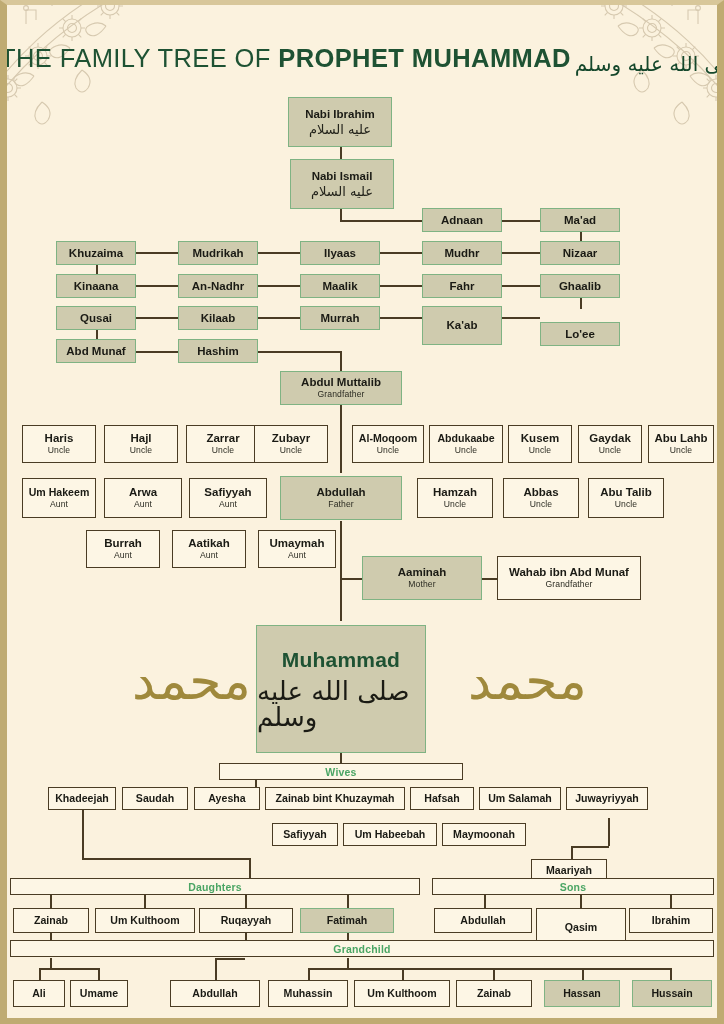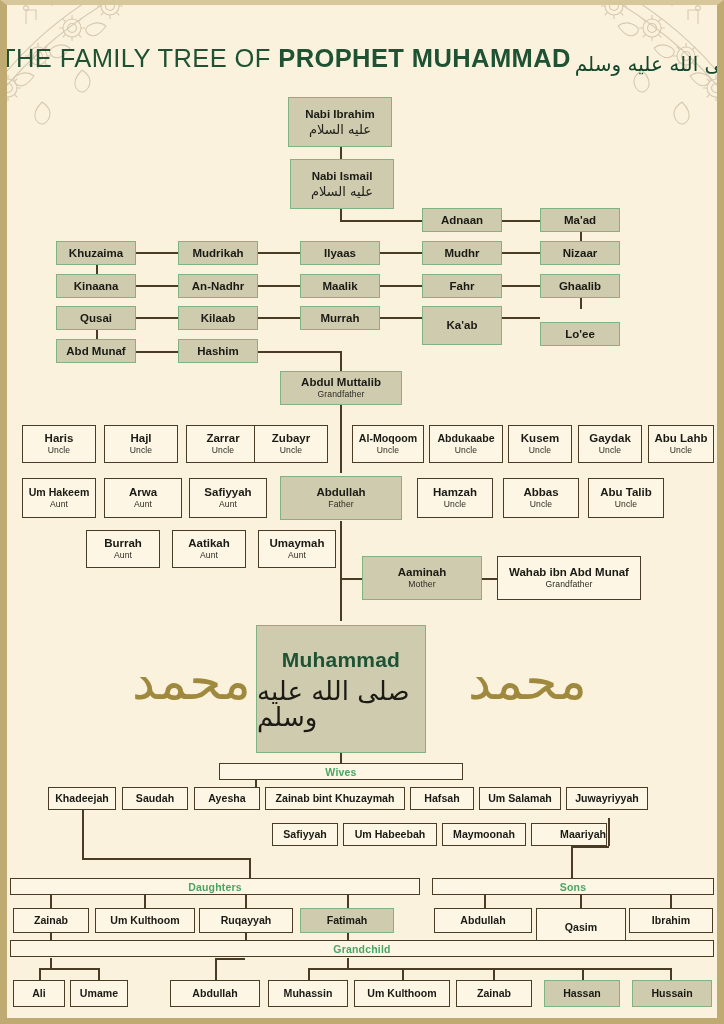--- a/index.html
+++ b/index.html
@@ -434,21 +434,21 @@
 
   <div class="node small" style="left:272px;top:823px;width:66px;height:23px;">
         <span>Safiyyah</span>
       </div>
   <div class="node small" style="left:343px;top:823px;width:94px;height:23px;">
         <span>Um Habeebah</span>
       </div>
   <div class="node small" style="left:442px;top:823px;width:84px;height:23px;">
         <span>Maymoonah</span>
       </div>
-  <div class="node small" style="left:531px;top:823px;width:76px;height:23px;align-items:flex-end;">
+  <div class="node small" style="left:531px;top:859px;width:76px;height:23px;">
         <span>Maariyah</span>
       </div>
 
   <div class="bar" style="left:10px;top:878px;width:410px;">
     <span>Daughters</span>
   </div>
   <div class="bar" style="left:432px;top:878px;width:282px;">
     <span>Sons</span>
   </div>
 

